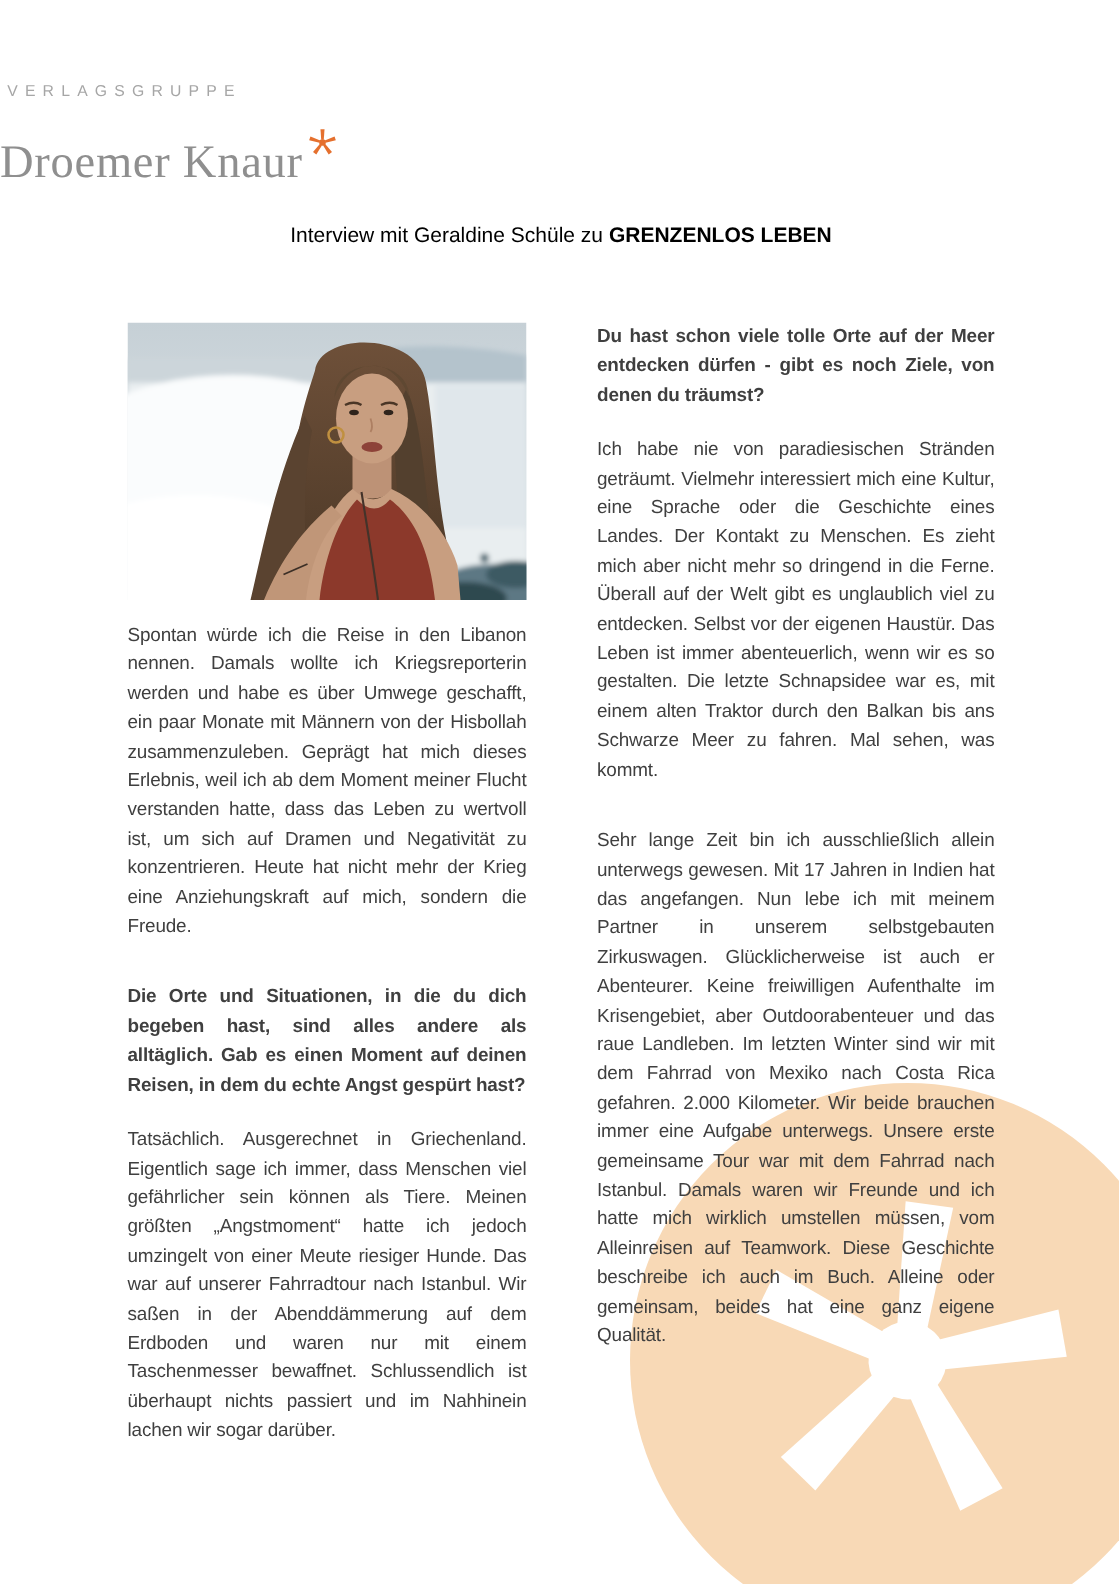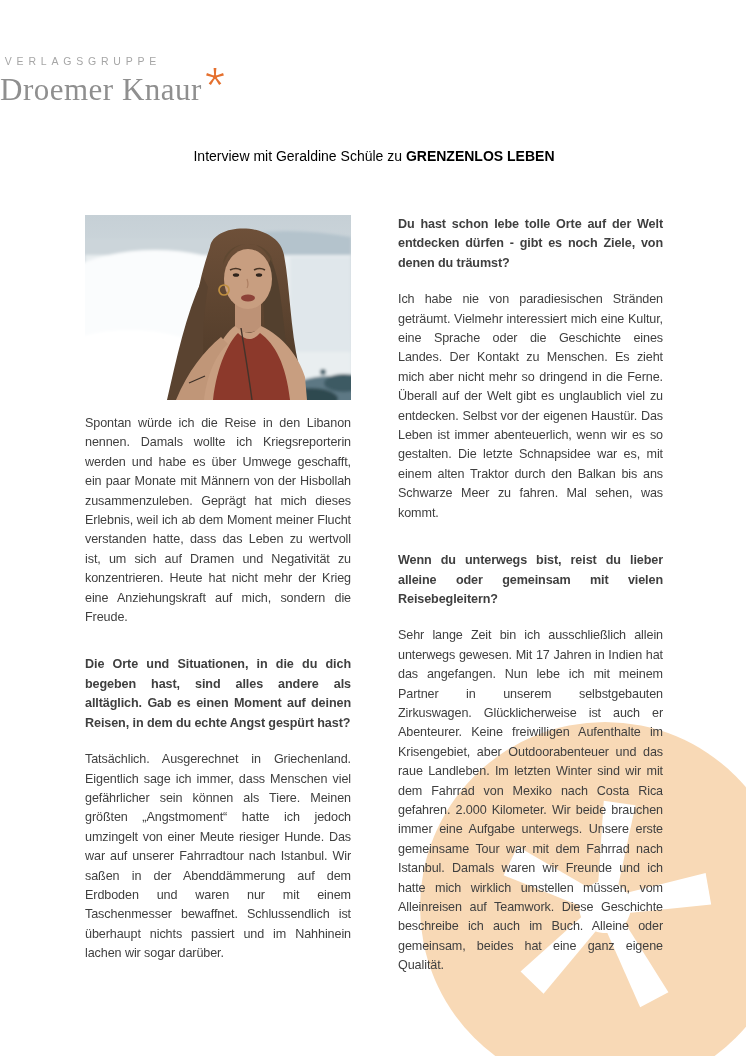--- a/index.html
+++ b/index.html
@@ -15,21 +15,21 @@
   
   .logo-wrap {
     position: absolute; top: 55px; left: 0; width: 100%;
     text-align: left; z-index: 2;
   }
   .logo-group {
     font-size: 10.5px; letter-spacing: 4.8px; padding-left: 4.8px;
     color: #a6a6a6; font-weight: 400;
   }
   .logo-name {
-    margin-top: 0;
+    margin-top: 18px;
     font-family: "Liberation Serif", serif;
     font-size: 31px; line-height: 1.05;
     color: #8f8f8f; letter-spacing: 0.5px;
   }
   .logo-star-icon { display: inline-block; width: 20px; height: 20px;
     margin-left: 3px; vertical-align: 13px; }
 
   
   .doc-title {
     position: absolute; top: 148px; left: 85px; width: 578px;
@@ -150,19 +150,18 @@
       <path d="M156,113 C159,132 163,155 167,185" stroke="#43332a" stroke-width="1.4" fill="none"></path>
       <path d="M104,168 L120,161" stroke="#3c2f26" stroke-width="1.2" fill="none"></path>
     </svg>
 
     <p class="a">Spontan würde ich die Reise in den Libanon nennen. Damals wollte ich Kriegsreporterin werden und habe es über Umwege geschafft, ein paar Monate mit Männern von der Hisbollah zusammenzuleben. Geprägt hat mich dieses Erlebnis, weil ich ab dem Moment meiner Flucht verstanden hatte, dass das Leben zu wertvoll ist, um sich auf Dramen und Negativität zu konzentrieren. Heute hat nicht mehr der Krieg eine Anziehungskraft auf mich, sondern die Freude.</p>
     <p class="q">Die Orte und Situationen, in die du dich begeben hast, sind alles andere als alltäglich. Gab es einen Moment auf deinen Reisen, in dem du echte Angst gespürt hast?</p>
     <p class="a">Tatsächlich. Ausgerechnet in Griechenland. Eigentlich sage ich immer, dass Menschen viel gefährlicher sein können als Tiere. Meinen größten „Angstmoment“ hatte ich jedoch umzingelt von einer Meute riesiger Hunde. Das war auf unserer Fahrradtour nach Istanbul. Wir saßen in der Abenddämmerung auf dem Erdboden und waren nur mit einem Taschenmesser bewaffnet. Schlussendlich ist überhaupt nichts passiert und im Nahhinein lachen wir sogar darüber.</p>
   </div>
 
   <div class="col-right">
-    <p class="q">Du hast schon lebe tolle Orte auf der Welt entdecken dürfen - gibt es noch Ziele, von denen du träumst?</p>
+    <p class="q">Du hast schon viele tolle Orte auf der Meer entdecken dürfen - gibt es noch Ziele, von denen du träumst?</p>
     <p class="a">Ich habe nie von paradiesischen Stränden geträumt. Vielmehr interessiert mich eine Kultur, eine Sprache oder die Geschichte eines Landes. Der Kontakt zu Menschen. Es zieht mich aber nicht mehr so dringend in die Ferne. Überall auf der Welt gibt es unglaublich viel zu entdecken. Selbst vor der eigenen Haustür. Das Leben ist immer abenteuerlich, wenn wir es so gestalten. Die letzte Schnapsidee war es, mit einem alten Traktor durch den Balkan bis ans Schwarze Meer zu fahren. Mal sehen, was kommt.</p>
-    <p class="q">Wenn du unterwegs bist, reist du lieber alleine oder gemeinsam mit vielen Reisebegleitern?</p>
     <p class="a">Sehr lange Zeit bin ich ausschließlich allein unterwegs gewesen. Mit 17 Jahren in Indien hat das angefangen. Nun lebe ich mit meinem Partner in unserem selbstgebauten Zirkuswagen. Glücklicherweise ist auch er Abenteurer. Keine freiwilligen Aufenthalte im Krisengebiet, aber Outdoorabenteuer und das raue Landleben. Im letzten Winter sind wir mit dem Fahrrad von Mexiko nach Costa Rica gefahren. 2.000 Kilometer. Wir beide brauchen immer eine Aufgabe unterwegs. Unsere erste gemeinsame Tour war mit dem Fahrrad nach Istanbul. Damals waren wir Freunde und ich hatte mich wirklich umstellen müssen, vom Alleinreisen auf Teamwork. Diese Geschichte beschreibe ich auch im Buch. Alleine oder gemeinsam, beides hat eine ganz eigene Qualität.</p>
   </div>
 
 </div>
 
 </body></html>

